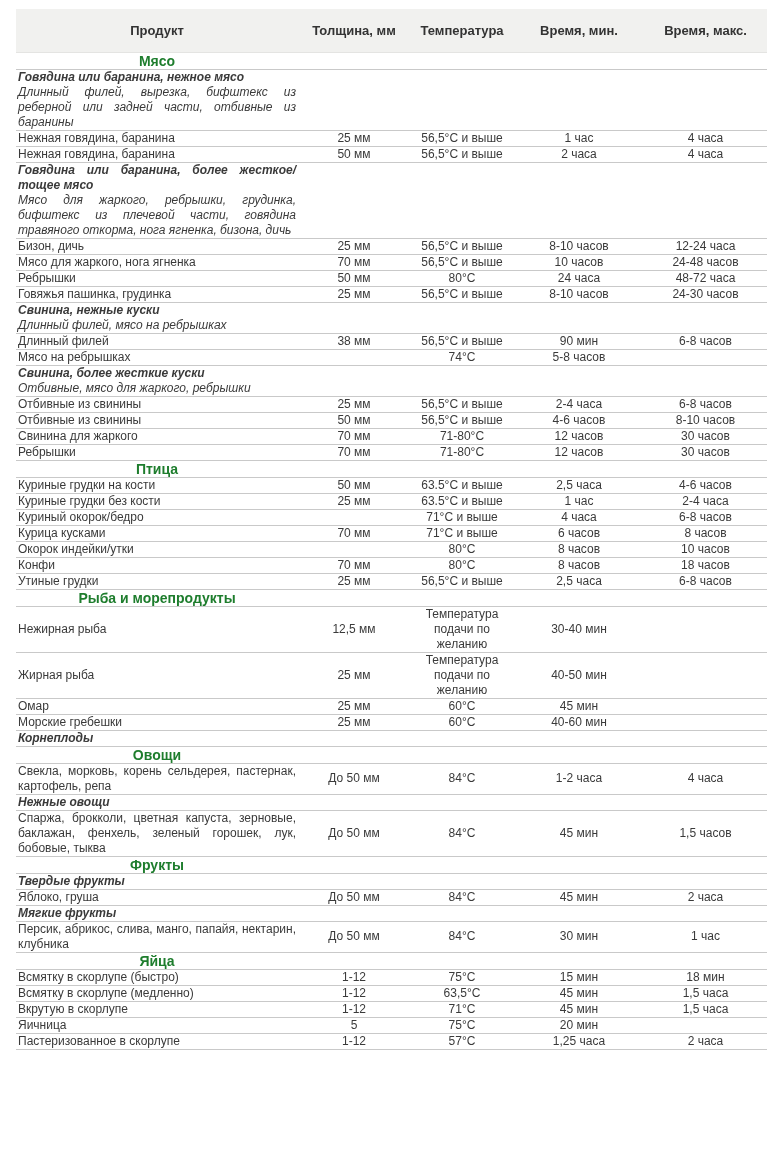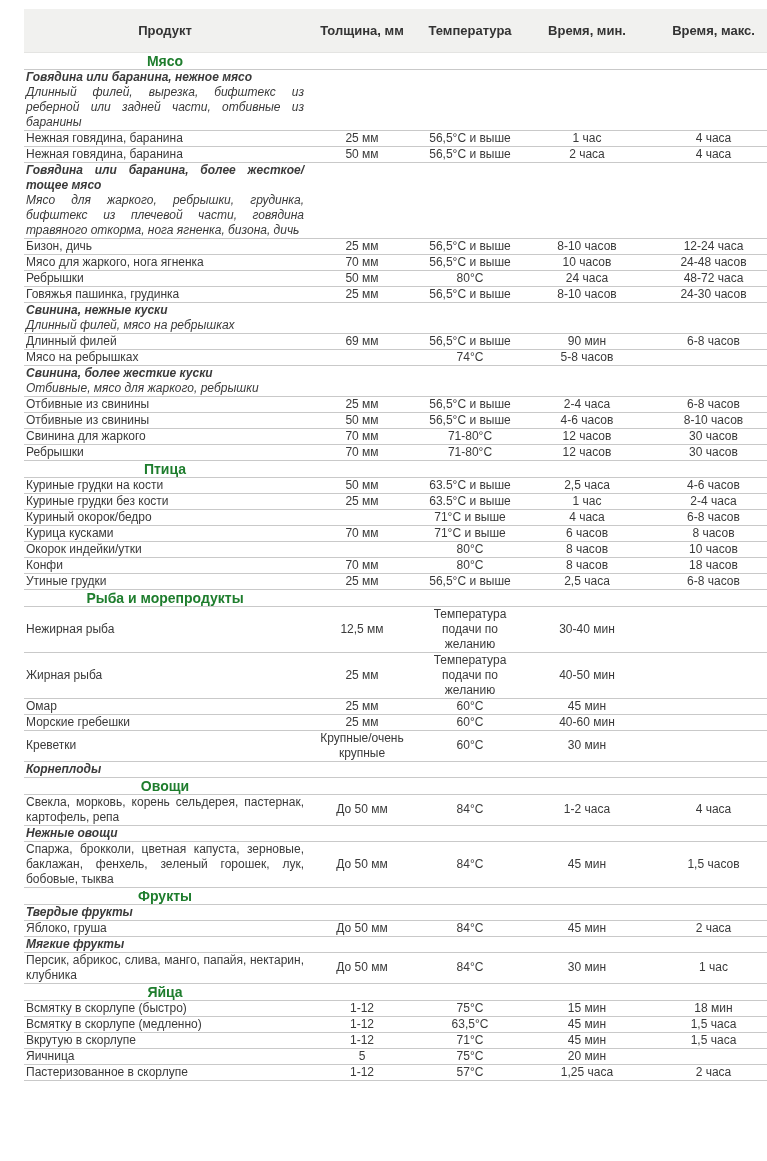--- a/index.html
+++ b/index.html
@@ -7,21 +7,21 @@
     --head-bg:#f1f1ef;
     --border:#c9c9c9;
     --text:#3a3a3a;
   }
   *{box-sizing:border-box;}
   html,body{margin:0;padding:0;}
   body{
     width:767px;height:1161px;overflow:hidden;background:#ffffff;
     font-family:"Liberation Sans",sans-serif;font-size:12px;color:var(--text);
   }
-  .wrap{padding:9px 8px 0 24px;}
+  .wrap{padding:9px 8px 0 16px;}
   table{border-collapse:collapse;width:751px;table-layout:fixed;}
   col.c1{width:282px;} col.c2{width:112px;} col.c3{width:104px;}
   col.c4{width:130px;} col.c5{width:123px;}
   thead th{
     background:var(--head-bg);
     font-weight:bold;font-size:13px;color:#333333;
     height:43px;vertical-align:middle;text-align:center;padding:0 2px;
     border-bottom:1px solid #e4e4e2;
   }
   td{
@@ -123,21 +123,21 @@
           <td class="c-center">24-30 часов</td>
         </tr>
         <tr>
           <td colspan="5">
             <div class="sub-title">Свинина, нежные куски</div>
             <div class="sub-desc">Длинный филей, мясо на ребрышках</div>
           </td>
         </tr>
         <tr>
           <td class="c-prod">Длинный филей</td>
-          <td class="c-center">69 мм</td>
+          <td class="c-center">38 мм</td>
           <td class="c-center">56,5°C и выше</td>
           <td class="c-center">90 мин</td>
           <td class="c-center">6-8 часов</td>
         </tr>
         <tr>
           <td class="c-prod">Мясо на ребрышках</td>
           <td class="c-center"></td>
           <td class="c-center">74°C</td>
           <td class="c-center">5-8 часов</td>
           <td class="c-center"></td>
@@ -257,27 +257,20 @@
           <td class="c-center"></td>
         </tr>
         <tr>
           <td class="c-prod">Морские гребешки</td>
           <td class="c-center">25 мм</td>
           <td class="c-center">60°C</td>
           <td class="c-center">40-60 мин</td>
           <td class="c-center"></td>
         </tr>
         <tr>
-          <td class="c-prod">Креветки</td>
-          <td class="c-center">Крупные/очень крупные</td>
-          <td class="c-center">60°C</td>
-          <td class="c-center">30 мин</td>
-          <td class="c-center"></td>
-        </tr>
-        <tr>
           <td colspan="5">
             <div class="sub-title">Корнеплоды</div>
           </td>
         </tr>
         <tr>
           <td colspan="5">
             <div class="section-label">Овощи</div>
           </td>
         </tr>
         <tr>

